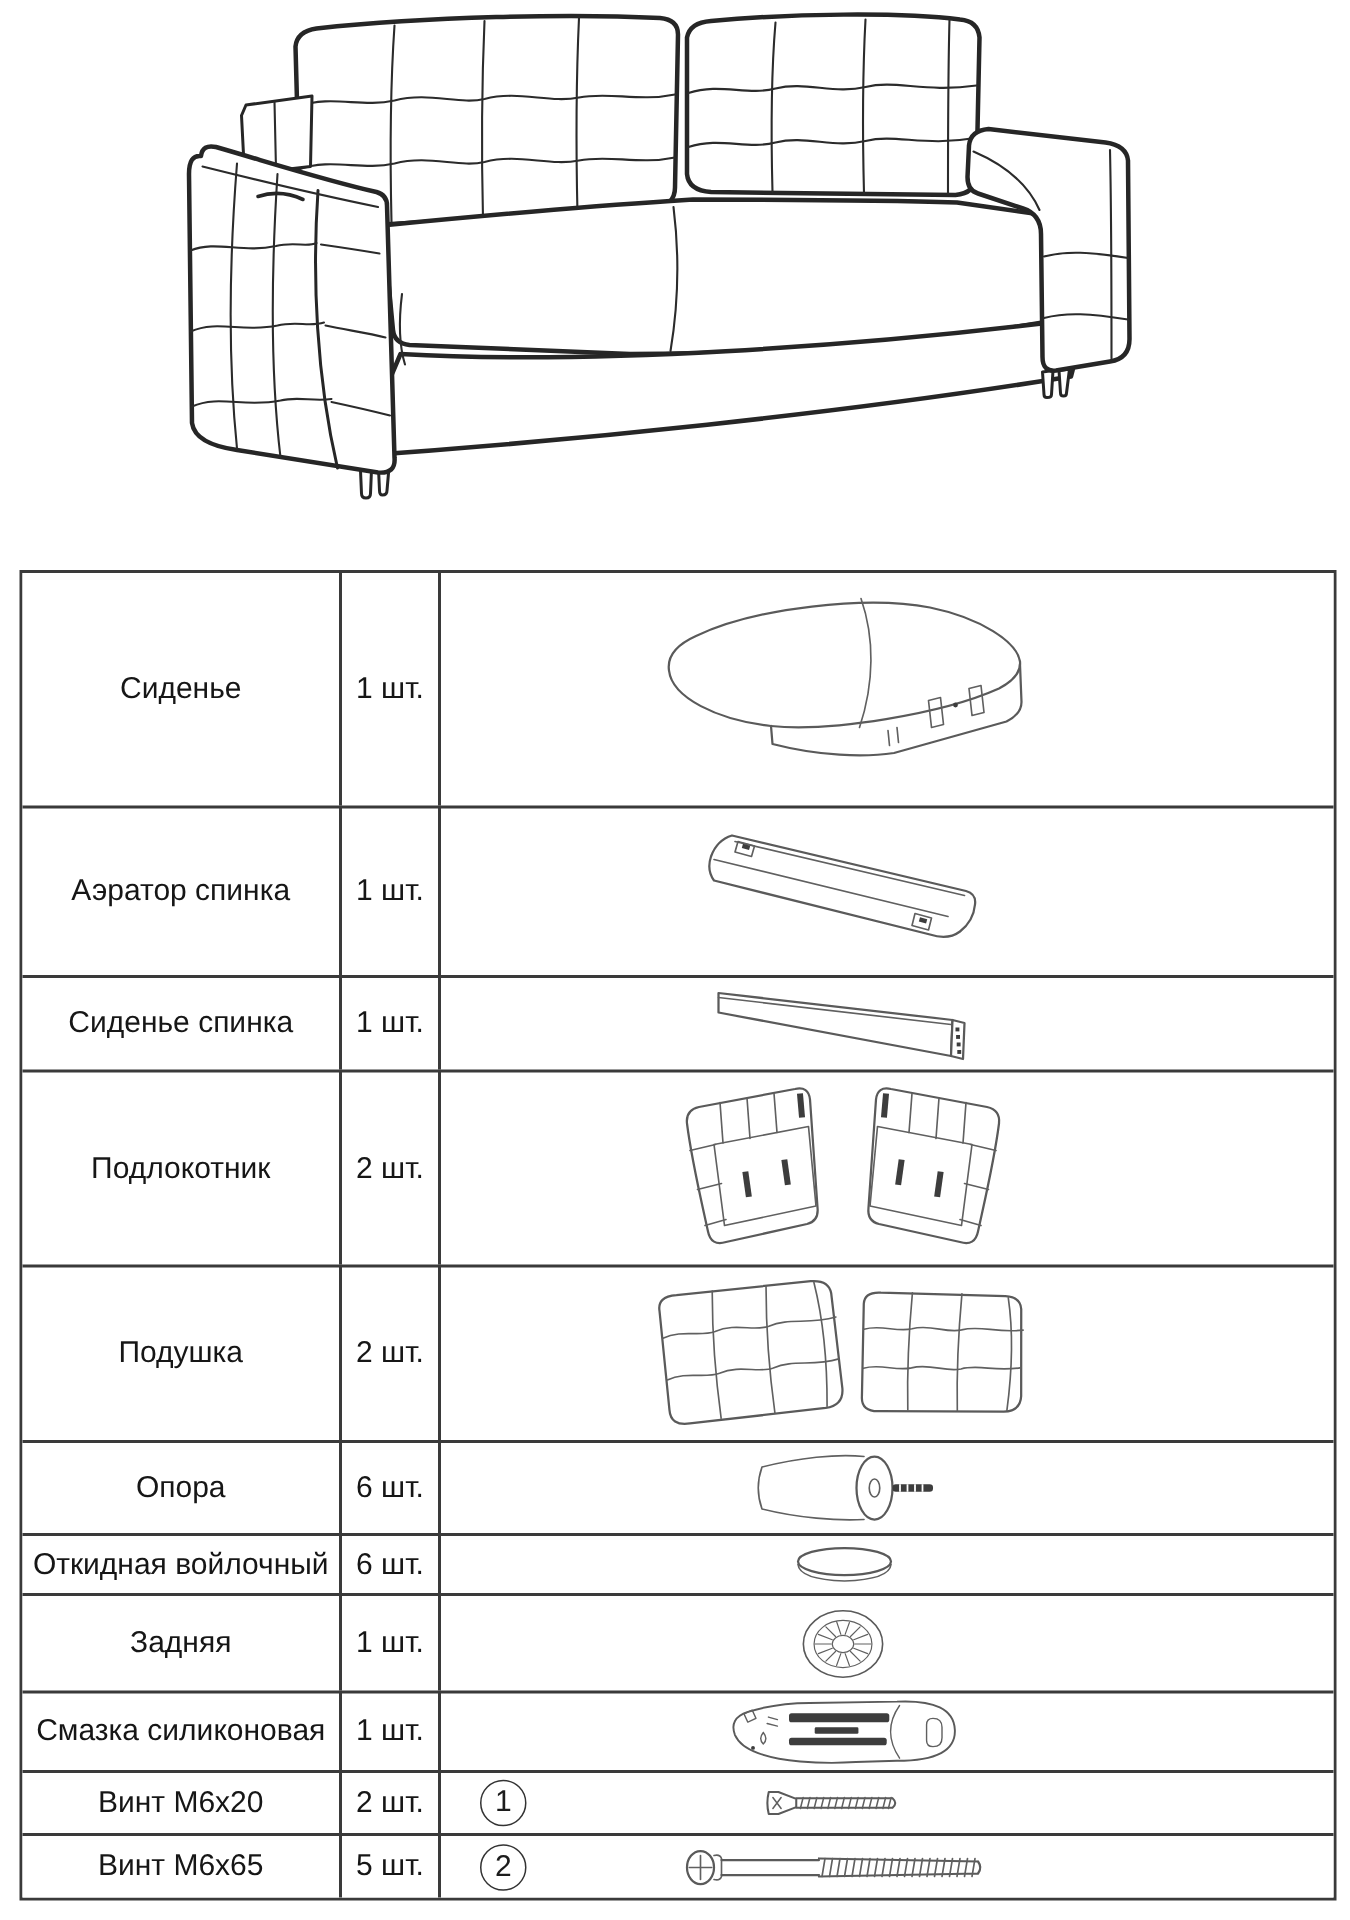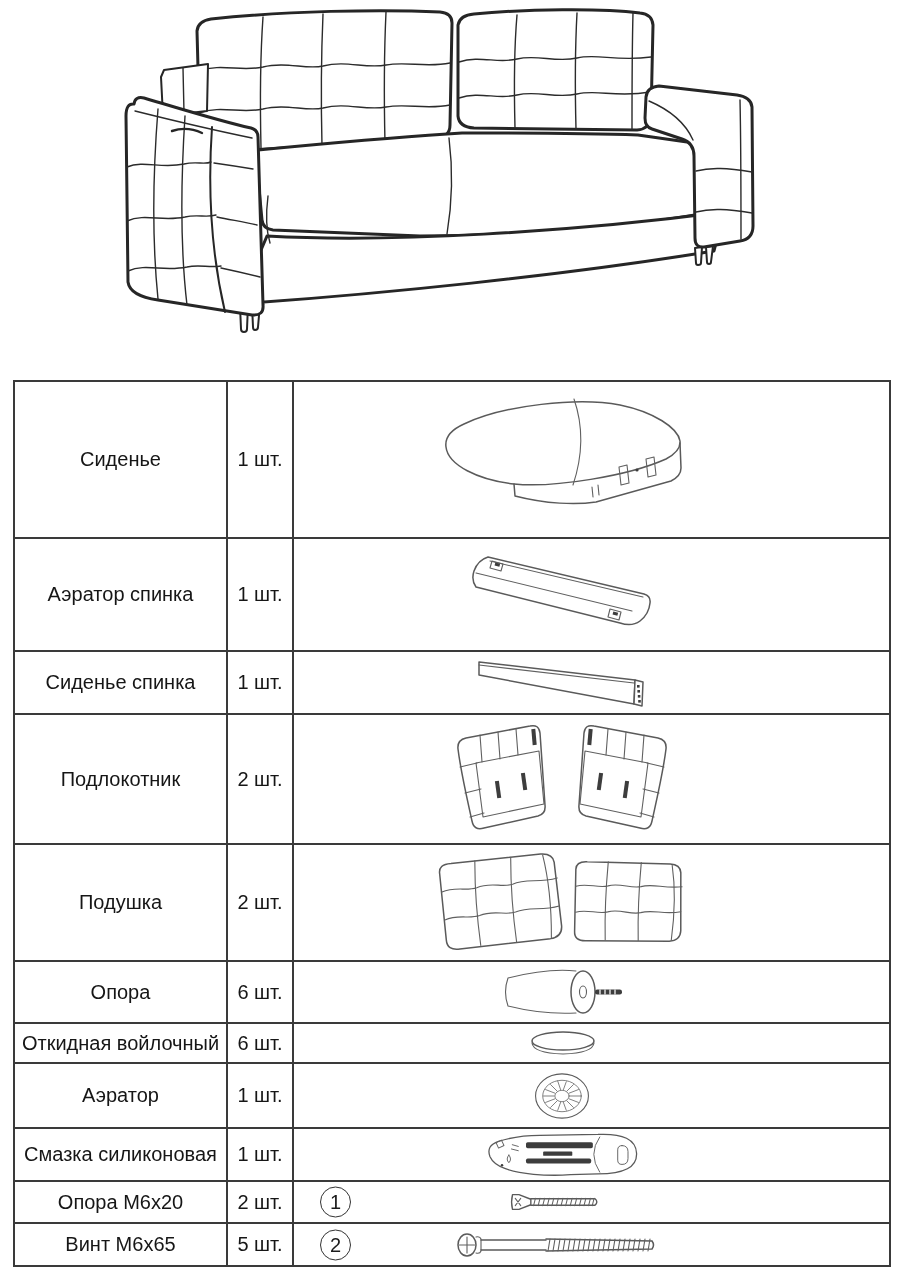--- a/index.html
+++ b/index.html
@@ -218,21 +218,21 @@
     <div class="cell c-qty">6 шт.</div>
     <div class="cell c-img">
       <svg width="88" height="30" viewBox="0 0 88 30">
         <ellipse class="s" cx="45" cy="13" rx="31" ry="9"></ellipse>
         <path class="s1" d="M14,15 Q15,25 45,26 Q75,25 76,15"></path>
       </svg>
     </div>
   </div>
 
   <div class="row">
-    <div class="cell c-name">Аэратор</div>
+    <div class="cell c-name">Задняя</div>
     <div class="cell c-qty">1 шт.</div>
     <div class="cell c-img">
       <svg width="100" height="60" viewBox="0 0 100 84">
         <ellipse class="s" cx="50" cy="42" rx="37" ry="31"></ellipse>
         <ellipse class="s1" cx="50" cy="42" rx="27" ry="22"></ellipse>
         <path class="s1" d="M61,42 L76,42 M60,46 L73,51 M57,49 L66,58 M52,51 L56,62 M48,51 L44,62 M43,49 L34,58 M40,46 L27,51 M39,42 L24,42 M40,38 L27,33 M43,35 L34,26 M48,33 L44,21 M52,33 L56,22 M57,35 L66,26 M60,38 L73,33"></path>
         <ellipse class="s1" cx="50" cy="42" rx="10" ry="8"></ellipse>
       </svg>
     </div>
   </div>
@@ -249,21 +249,21 @@
         <rect class="f2" x="58" y="32" width="76" height="6" rx="2"></rect>
         <rect class="f2" x="78" y="24" width="34" height="5" rx="1"></rect>
         <rect class="s1" x="24" y="12" width="7" height="7" transform="rotate(-25 27 15)" fill="none"></rect>
         <path class="s1" d="M38,28 q4,5 0,9 q-4,-4 0,-9 M42,16 l7,2 M41,21 l8,2"></path>
         <circle class="f2" cx="30" cy="40" r="1.5"></circle>
       </svg>
     </div>
   </div>
 
   <div class="row">
-    <div class="cell c-name">Опора М6х20</div>
+    <div class="cell c-name">Винт М6х20</div>
     <div class="cell c-qty">2 шт.</div>
     <div class="cell c-img">
       <div class="marker">
           <span>1</span>
         </div>
       <svg width="110" height="26" viewBox="0 0 120 26">
         <path class="s" d="M6,5 L13,5 L26,10 L26,16 L13,21 L6,21 Q4,13 6,5 Z"></path>
         <path class="s1" d="M9,9 l6,8 M15,9 l-6,8"></path>
         <path class="sn" d="M26,9.5 L96,9.5 M26,16.5 L96,16.5 M96,9.5 Q100,13 96,16.5"></path>
         <path class="s1" d="M31,9 l-2,8 M36,9 l-2,8 M41,9 l-2,8 M46,9 l-2,8 M51,9 l-2,8 M56,9 l-2,8 M61,9 l-2,8 M66,9 l-2,8 M71,9 l-2,8 M76,9 l-2,8 M81,9 l-2,8 M86,9 l-2,8 M91,9 l-2,8 M95,9 l-2,8"></path>

